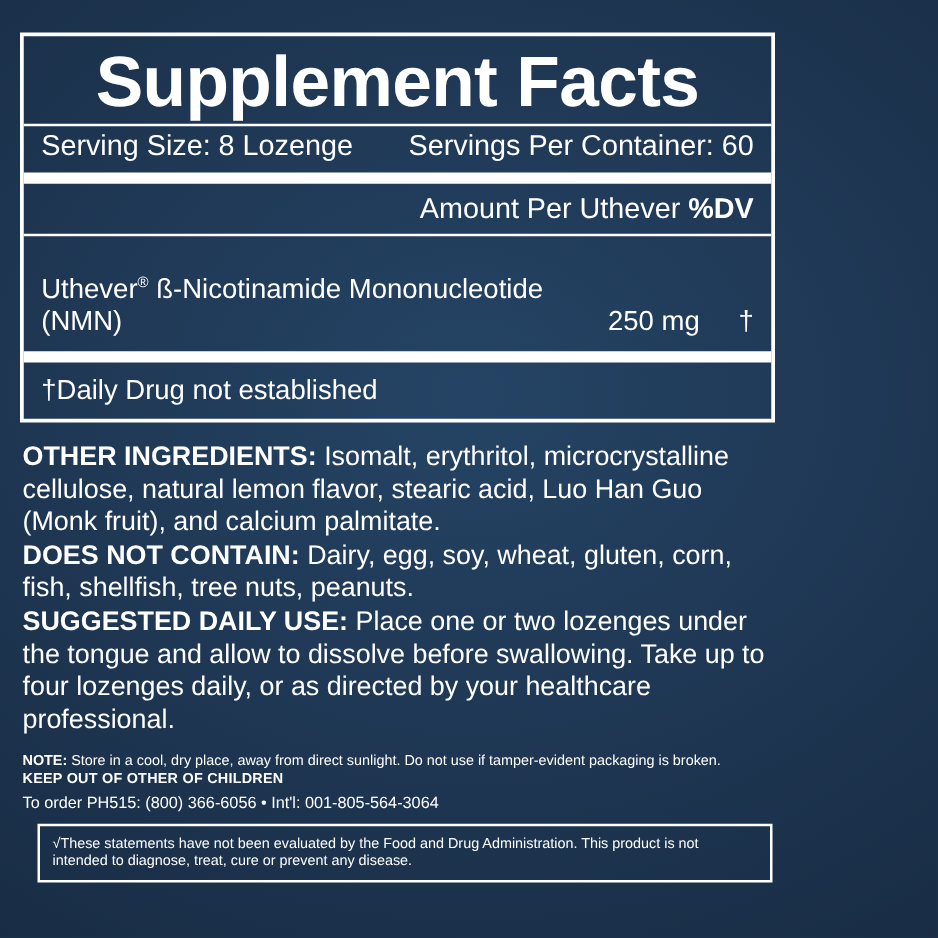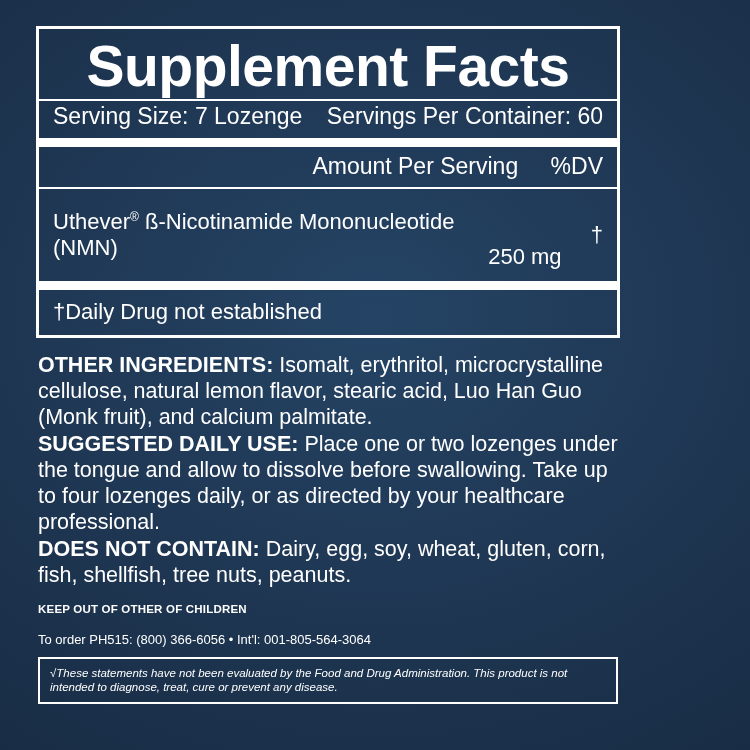--- a/index.html
+++ b/index.html
@@ -19,21 +19,21 @@
     position: absolute;
     inset: 0;
     background:
       radial-gradient(ellipse 110% 90% at 50% 42%, #254465 0%, #1e3652 45%, #15263c 100%);
   }
   .page {
     position: relative;
     width: 652px;
     height: 750px;
     box-sizing: border-box;
-    padding: 26px 26px 0 30px;
+    padding: 26px 26px 0 10px;
   }
 
   
   .facts {
     border: 3px solid #ffffff;
     box-sizing: border-box;
     margin: 0 6px;
     padding: 0;
   }
   .facts-title {
@@ -57,25 +57,26 @@
   }
   .rule-thin {
     border-top: 2px solid #ffffff;
   }
   .amount-row {
     text-align: right;
     font-size: 23px;
     padding: 6px 14px 7px 14px;
   }
   .amount-row .dv {
-    margin-left: 26px;
+    margin-left: 0;
+    font-weight: bold;
   }
   .ingredient-row {
     display: flex;
-    align-items: center;
+    align-items: flex-end;
     font-size: 22px;
     padding: 10px 14px 11px 14px;
   }
   .ingredient-name {
     flex: 1 1 auto;
   }
   .ingredient-name sup {
     font-size: 12px;
     vertical-align: super;
   }
@@ -113,80 +114,80 @@
     font-size: 11.5px;
     line-height: 14px;
   }
   .fineprint p {
     margin: 0;
   }
   .fineprint b { font-weight: bold; }
   .fineprint .caps { font-weight: bold; letter-spacing: 0.2px; }
 
   .order-line {
-    margin: 16px 8px 0 8px;
+    margin: 4px 8px 0 8px;
     font-size: 13px;
   }
 
   .disclaimer {
-    margin: 10px 8px 0 8px;
+    margin: 10px 8px 0 20px;
     border: 2px solid #ffffff;
     padding: 7px 10px 8px 10px;
     font-size: 11.5px;
     line-height: 14px;
     box-sizing: border-box;
-    font-style: italic;
   }
 </style>
 </head>
 <body>
 
 <div class="bg"></div>
 
 <div class="page">
 
   <div class="facts">
 
     <div class="facts-title">Supplement Facts</div>
 
     <div class="rule-thin"></div>
 
     <div class="serving-row">
-      <span>Serving Size: 7 Lozenge</span>
+      <span>Serving Size: 8 Lozenge</span>
       <span>Servings Per Container: 60</span>
     </div>
 
     <div class="rule-thick"></div>
 
     <div class="amount-row">
-      <span>Amount Per Serving</span>
+      <span>Amount Per Uthever</span>
       <span class="dv">%DV</span>
     </div>
 
     <div class="rule-thin"></div>
 
     <div class="ingredient-row">
       <span class="ingredient-name"><span>Uthever</span><sup>®</sup><span> ß-Nicotinamide Mononucleotide (NMN)</span></span>
       <span class="ingredient-amount">250 mg</span>
       <span class="ingredient-dv">†</span>
     </div>
 
     <div class="rule-thick"></div>
 
     <div class="dv-note">†Daily Drug not established</div>
 
   </div>
 
   <div class="body-copy">
     <p><b>OTHER INGREDIENTS:</b><span> Isomalt, erythritol, microcrystalline cellulose, natural lemon flavor, stearic acid, Luo Han Guo (Monk fruit), and calcium palmitate.</span></p>
+    <p><b>DOES NOT CONTAIN:</b><span> Dairy, egg, soy, wheat, gluten, corn, fish, shellfish, tree nuts, peanuts.</span></p>
     <p><b>SUGGESTED DAILY USE:</b><span> Place one or two lozenges under the tongue and allow to dissolve before swallowing. Take up to four lozenges daily, or as directed by your healthcare professional.</span></p>
-    <p><b>DOES NOT CONTAIN:</b><span> Dairy, egg, soy, wheat, gluten, corn, fish, shellfish, tree nuts, peanuts.</span></p>
   </div>
 
   <div class="fineprint">
+    <p><b>NOTE:</b><span> Store in a cool, dry place, away from direct sunlight. Do not use if tamper-evident packaging is broken.</span></p>
     <p class="caps">KEEP OUT OF OTHER OF CHILDREN</p>
   </div>
 
   <div class="order-line">To order PH515: (800) 366-6056 • Int'l: 001-805-564-3064</div>
 
   <div class="disclaimer">√These statements have not been evaluated by the Food and Drug Administration. This product is not intended to diagnose, treat, cure or prevent any disease.</div>
 
 </div>
 
 </body></html>

